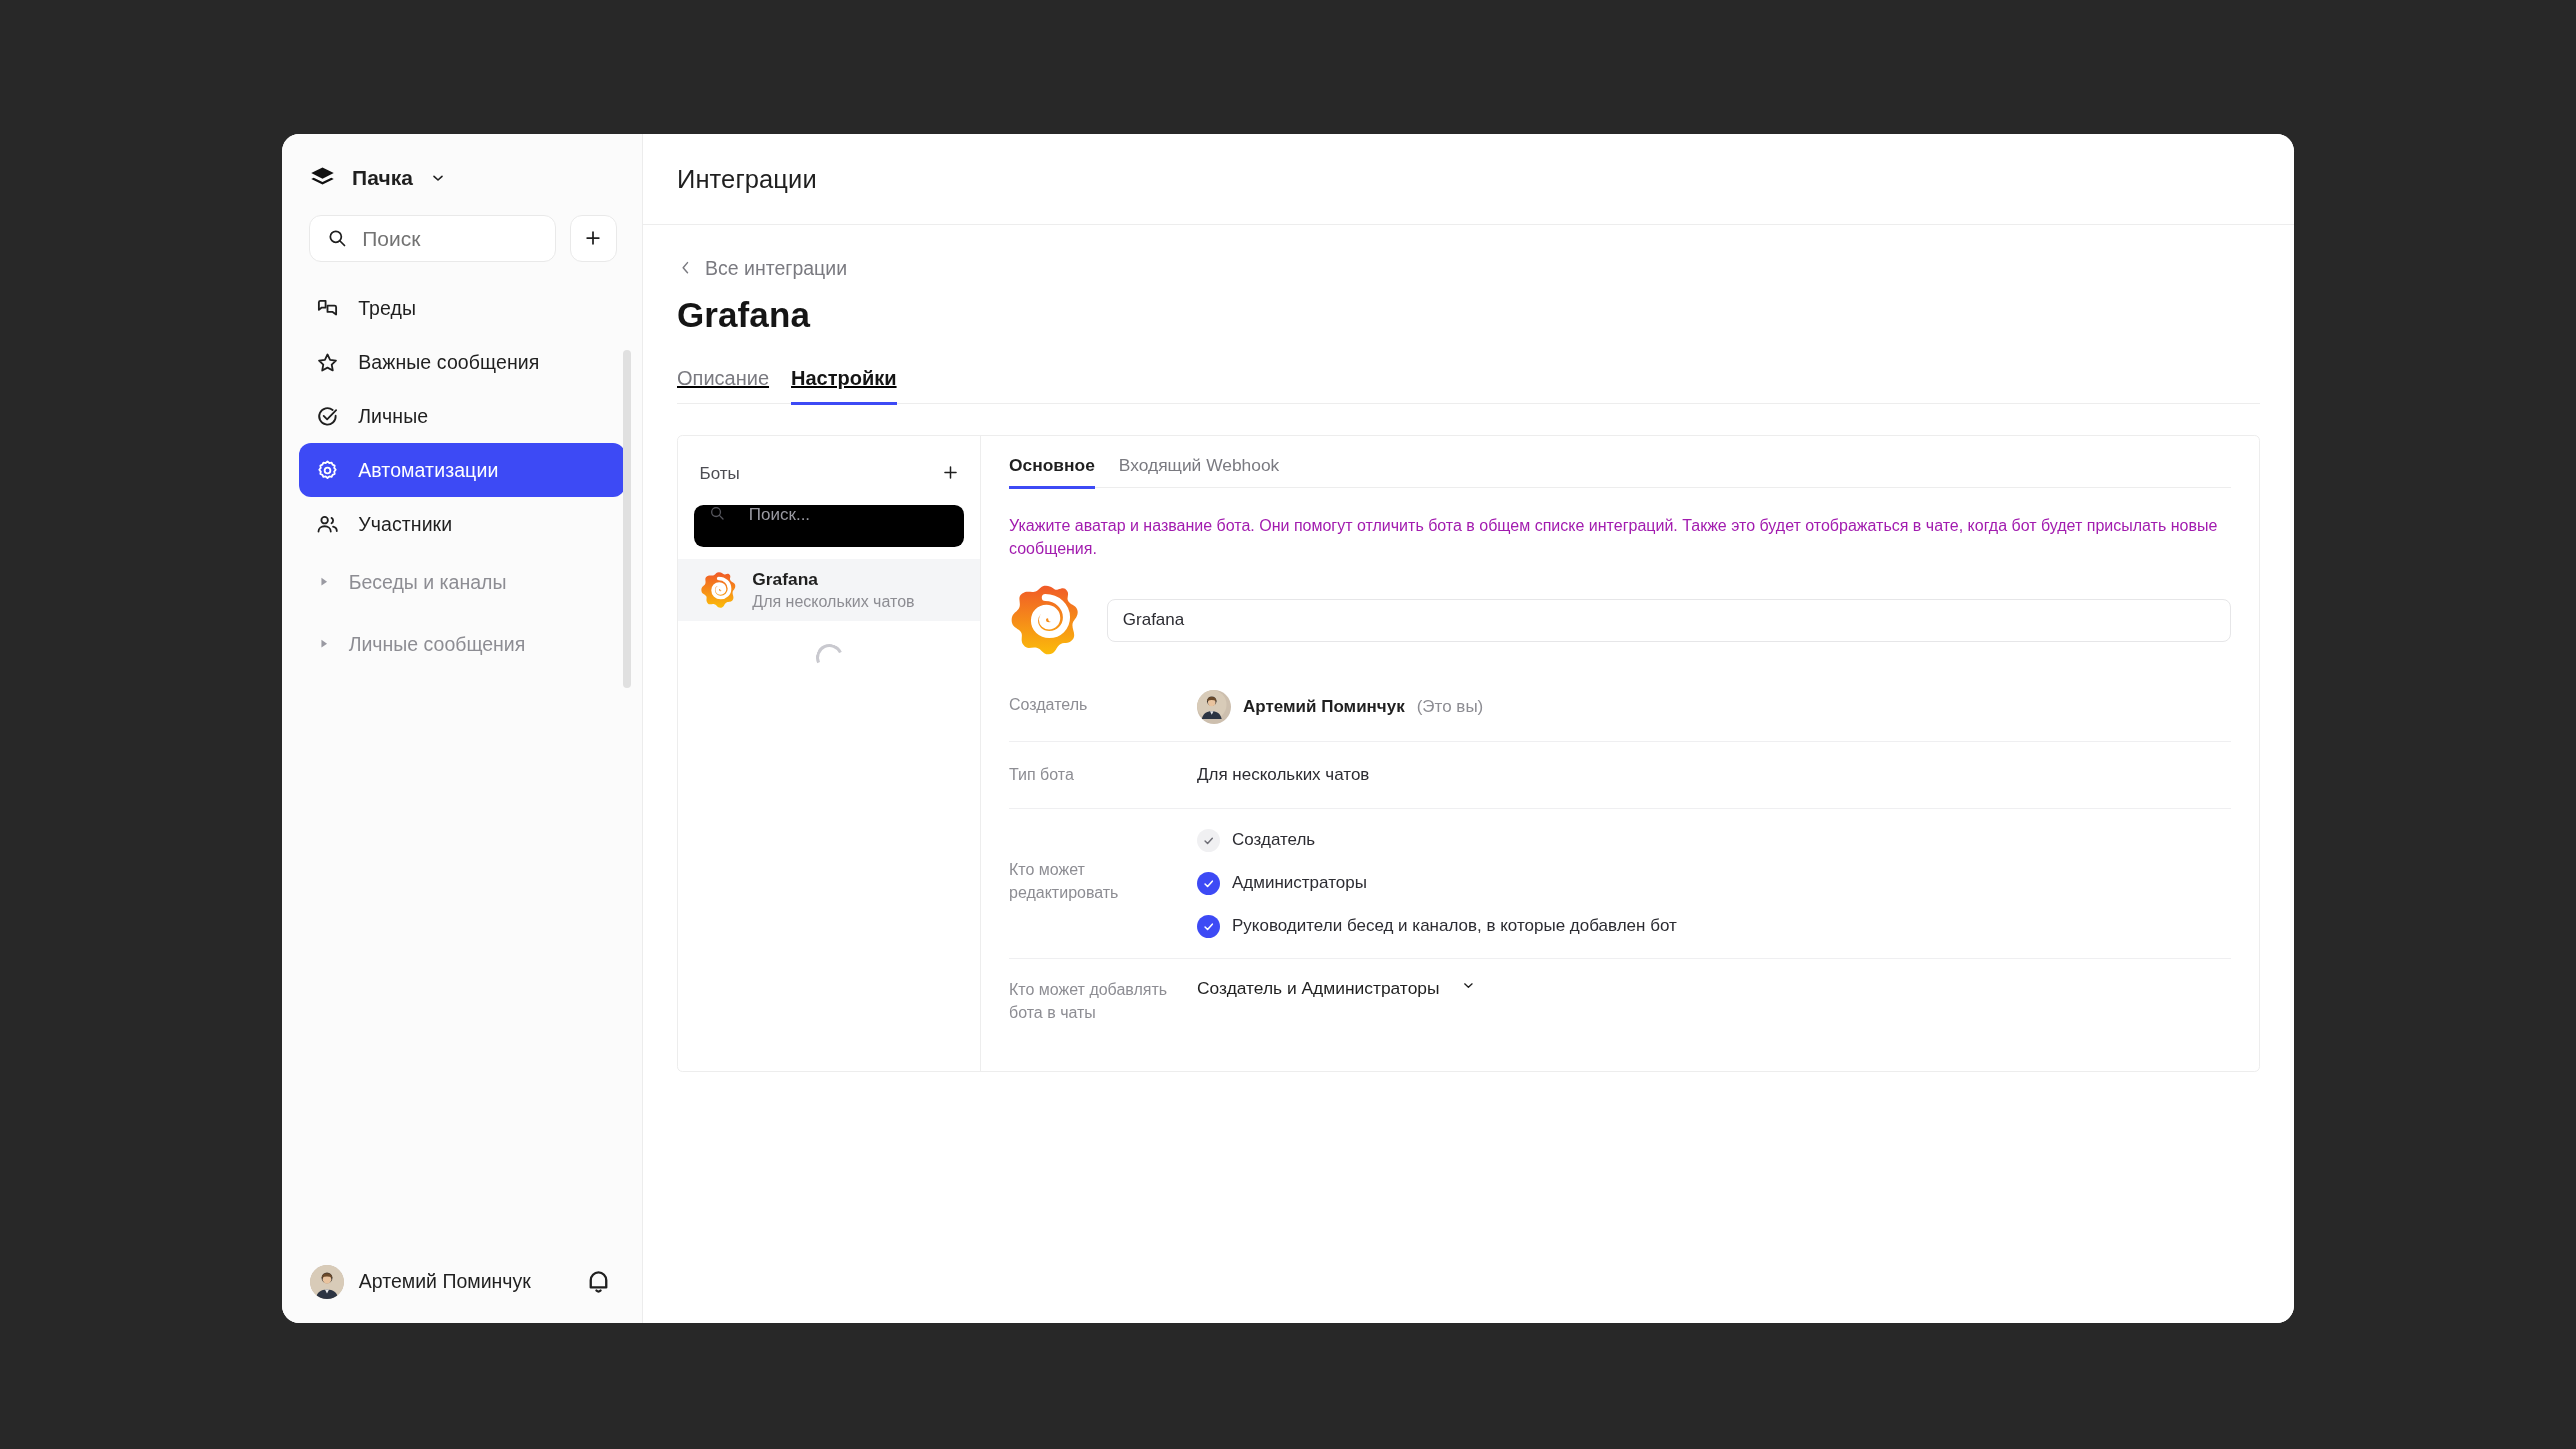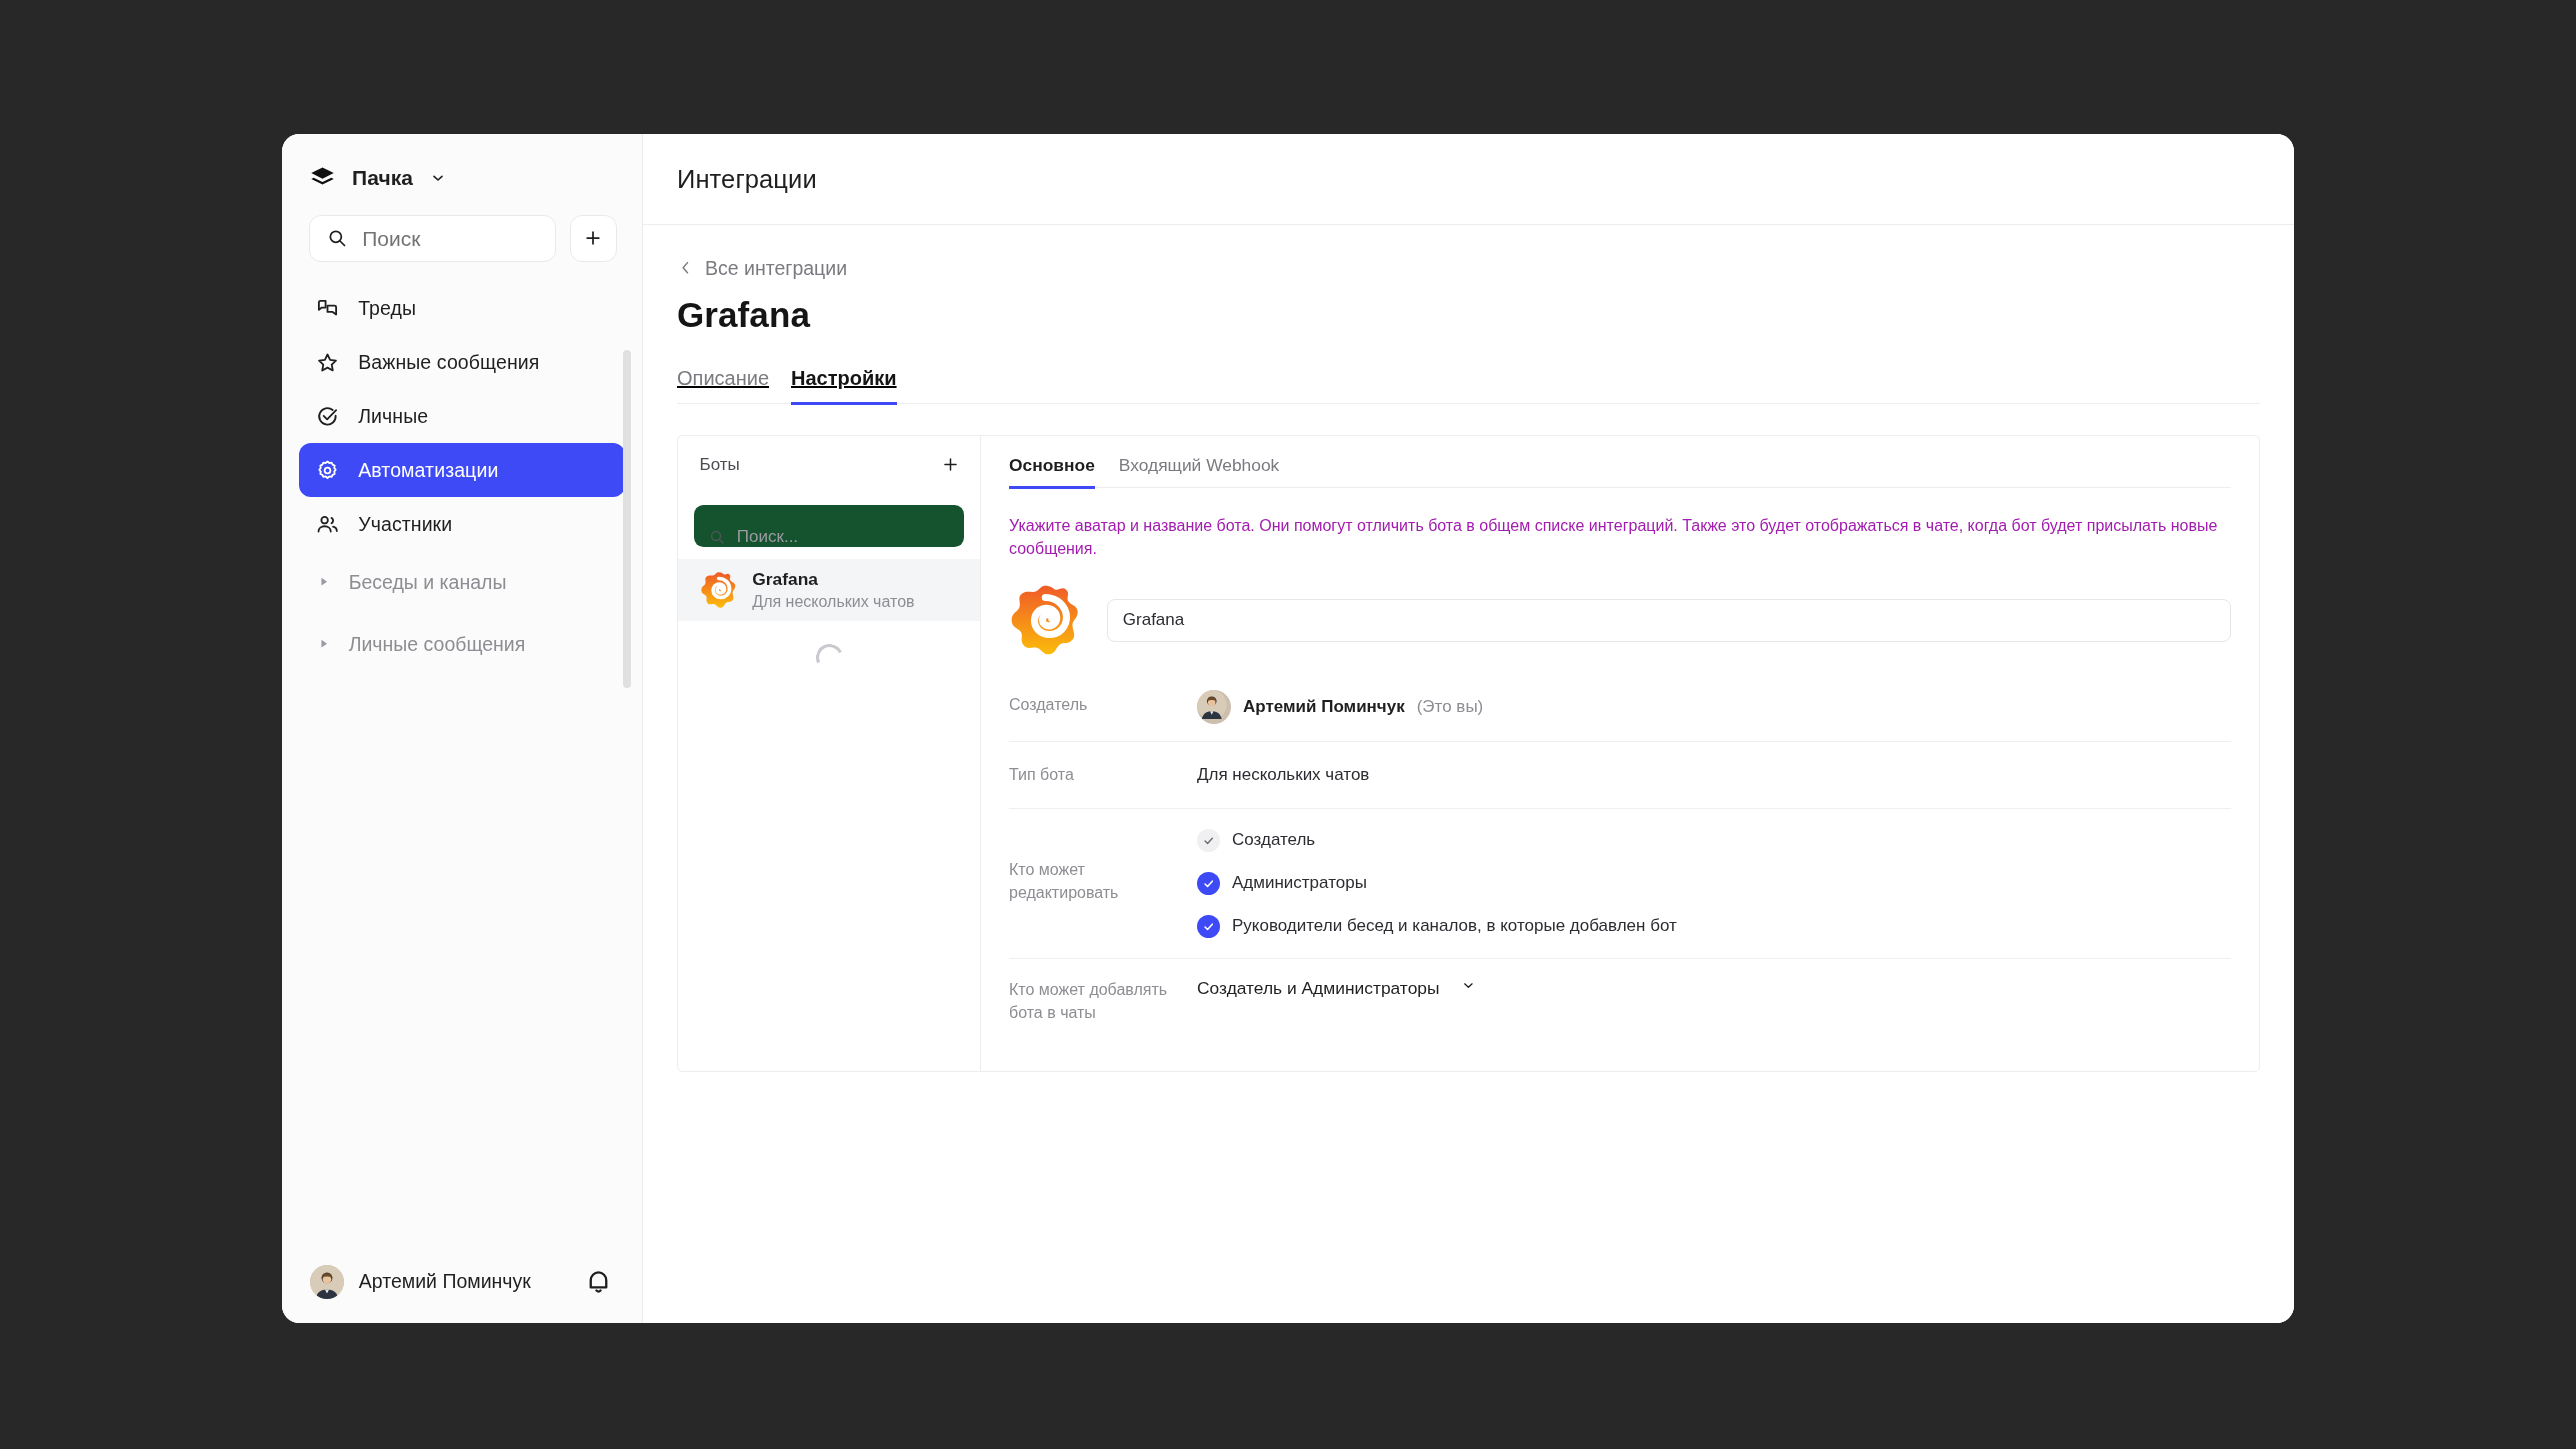--- a/index.html
+++ b/index.html
@@ -153,30 +153,30 @@
     background: #fff;
   }
 
   
   .bots-panel {
     width: 303px; flex: none;
     border-right: 1.3px solid #ededed;
     padding-top: 19px;
   }
   .bots-head {
-    display: flex; justify-content: space-between;
+    display: flex; align-items: center; justify-content: space-between;
     padding: 0 20px 0 21.5px;
     height: 38px;
   }
   .bots-head .lbl { font-size: 17px; color: #4d4d53; }
   .bots-search {
     margin: 12px 16px 0 16px;
     height: 42px; border-radius: 9.4px;
-    background: #14532d;
-    display: flex; align-items: flex-end; gap: 12px;
+    background: #000000;
+    display: flex; align-items: flex-start; gap: 24px;
     padding: 0 14.8px;
   }
   .bots-search .ph { font-size: 17px; color: #9a9aa2; }
 
   .bot-row {
     margin-top: 12px;
     height: 62px;
     background: #f4f5f7;
     display: flex; align-items: center; gap: 14.8px;
     padding: 0 21.5px;

